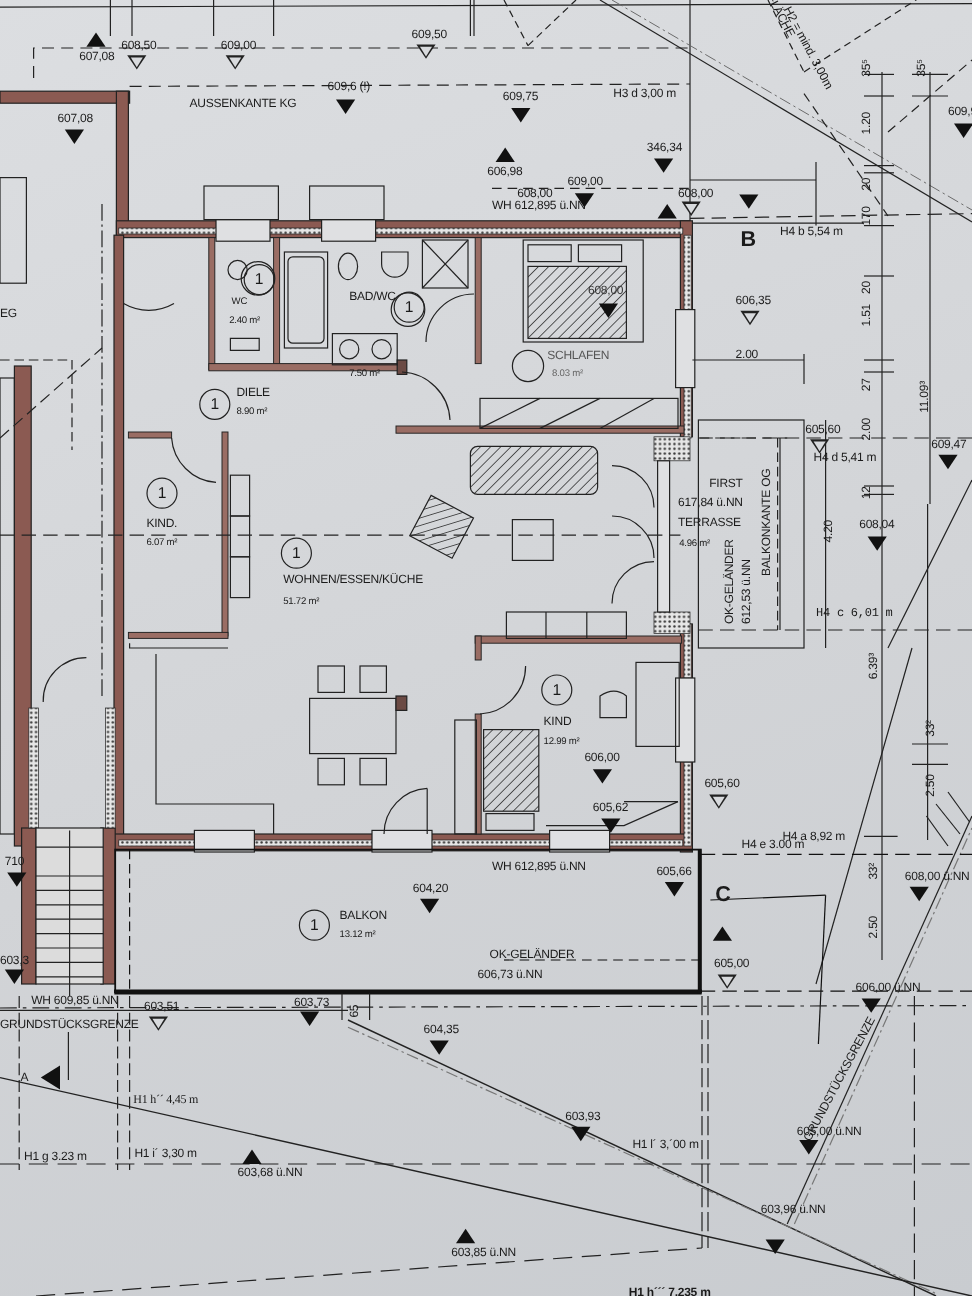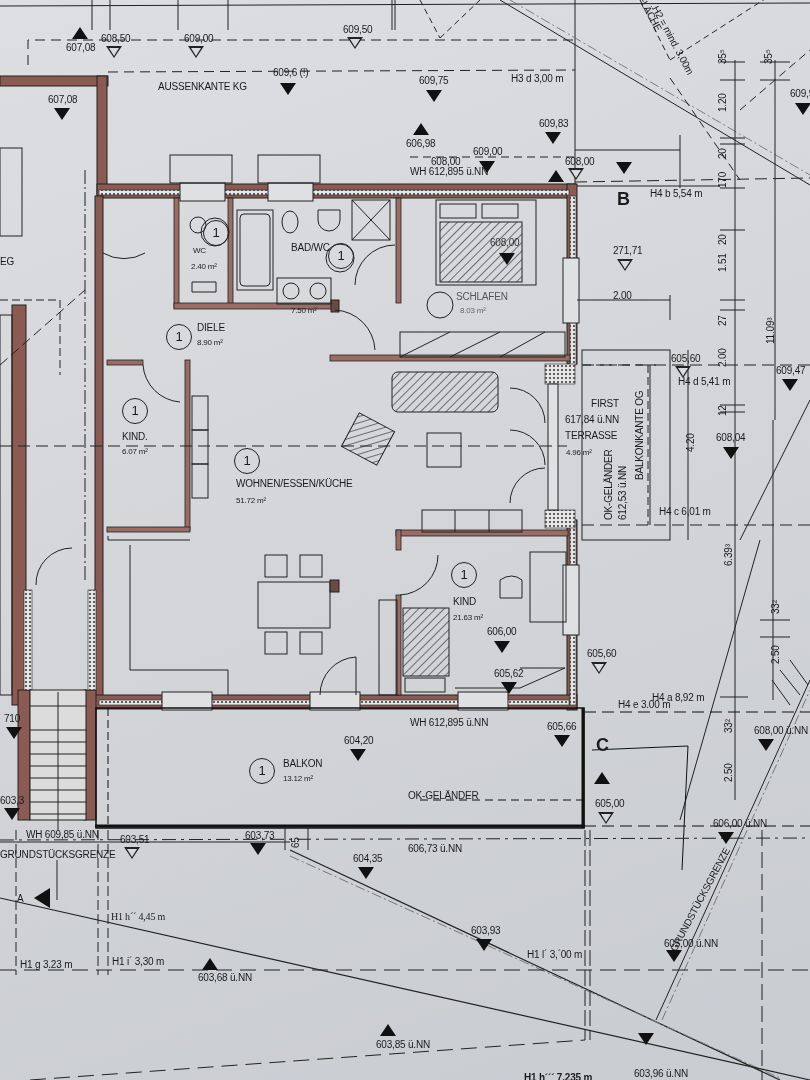--- a/index.html
+++ b/index.html
@@ -312,55 +312,55 @@
 <div class="room-badge" style="left:122px;top:398px;">1</div>
 <div class="lbl" style="left:122px;top:431px;">KIND.</div>
 <div class="lbl sm" style="left:122px;top:447px;">6.07 m²</div>
 
 <div class="room-badge" style="left:234px;top:448px;">1</div>
 <div class="lbl" style="left:236px;top:478px;">WOHNEN/ESSEN/KÜCHE</div>
 <div class="lbl sm" style="left:236px;top:496px;">51.72 m²</div>
 
 <div class="room-badge" style="left:451px;top:562px;">1</div>
 <div class="lbl" style="left:453px;top:596px;">KIND</div>
-<div class="lbl sm" style="left:453px;top:613px;">21.63 m²</div>
+<div class="lbl sm" style="left:453px;top:613px;">12.99 m²</div>
 
 <div class="room-badge" style="left:249px;top:758px;">1</div>
 <div class="lbl" style="left:283px;top:758px;">BALKON</div>
 <div class="lbl sm" style="left:283px;top:774px;">13.12 m²</div>
 
 <div class="lbl" style="left:591px;top:398px;">FIRST</div>
 <div class="lbl" style="left:565px;top:414px;text-align:right;">617,84 ü.NN</div>
 <div class="lbl" style="left:565px;top:430px;">TERRASSE</div>
 <div class="lbl sm" style="left:566px;top:448px;">4.96 m²</div>
 <div class="lbl rot" style="left:603px;top:520px;">OK-GELÄNDER</div>
 <div class="lbl rot" style="left:617px;top:520px;">612,53 ü.NN</div>
 <div class="lbl rot" style="left:634px;top:480px;">BALKONKANTE OG</div>
 
 <div class="lbl" style="left:158px;top:81px;">AUSSENKANTE KG</div>
 <div class="lbl" style="left:0px;top:256px;">EG</div>
 <div class="lbl" style="left:410px;top:166px;">WH 612,895 ü.NN</div>
 <div class="lbl" style="left:410px;top:717px;">WH 612,895 ü.NN</div>
 <div class="lbl" style="left:26px;top:829px;">WH 609,85 ü.NN</div>
 <div class="lbl" style="left:408px;top:790px;">OK-GELÄNDER</div>
-<div class="lbl" style="left:408px;top:807px;margin-top:36px;">606,73 ü.NN</div>
+<div class="lbl" style="left:398px;top:807px;">606,73 ü.NN</div>
 <div class="lbl" style="left:0px;top:849px;">GRUNDSTÜCKSGRENZE</div>
 <div class="lbl rot2" style="left:668px;top:948px;">GRUNDSTÜCKSGRENZE</div>
 <div class="lbl rotd" style="left:660px;top:4px;">H2 = mind. 3,00m</div>
 <div class="lbl rotd" style="left:646px;top:-6px;">FLÄCHE</div>
 <div class="lbl big" style="left:617px;top:190px;">B</div>
 <div class="lbl big" style="left:596px;top:736px;">C</div>
 <div class="lbl" style="left:17px;top:893px;">A</div>
 <div class="mark up" style="left:594px;top:772px;"></div>
 <div style="position:absolute;left:34px;top:888px;width:0;height:0;border-top:10px solid transparent;border-bottom:10px solid transparent;border-right:16px solid #111;"></div>
 
 <div class="lbl" style="left:511px;top:73px;">H3 d 3,00 m</div>
 <div class="lbl" style="left:650px;top:188px;">H4 b 5,54 m</div>
 <div class="lbl" style="left:678px;top:376px;">H4 d 5,41 m</div>
-<div class="lbl" style="left:659px;top:506px;">H4 c 6,01 m</div>
+<div class="lbl" style="left:680px;top:506px;font-family:Liberation Mono, monospace;">H4 c 6,01 m</div>
 <div class="lbl" style="left:652px;top:692px;">H4 a 8,92 m</div>
 <div class="lbl" style="left:618px;top:699px;">H4 e 3.00 m</div>
 <div class="lbl" style="left:111px;top:911px;font-family:Liberation Serif, serif;">H1 h´´ 4,45 m</div>
 <div class="lbl" style="left:20px;top:959px;">H1 g 3.23 m</div>
 <div class="lbl" style="left:112px;top:956px;">H1 i´ 3,30 m</div>
 <div class="lbl" style="left:527px;top:949px;">H1 l´ 3,´00 m</div>
 <div class="lbl" style="left:524px;top:1072px;font-weight:bold;">H1 h´´´ 7,235 m</div>
 
 <div class="lbl" style="left:66px;top:42px;">607,08</div>
 <div class="mark up" style="left:72px;top:27px;"></div>
@@ -371,32 +371,32 @@
 <div class="lbl" style="left:343px;top:24px;">609,50</div>
 <div class="mark down-open" style="left:347px;top:37px;"></div>
 <div class="lbl" style="left:273px;top:67px;">609,6 (!)</div>
 <div class="mark down" style="left:280px;top:83px;"></div>
 <div class="lbl" style="left:419px;top:75px;">609,75</div>
 <div class="mark down" style="left:426px;top:90px;"></div>
 <div class="lbl" style="left:48px;top:94px;">607,08</div>
 <div class="mark down" style="left:54px;top:108px;"></div>
 <div class="lbl" style="left:406px;top:138px;">606,98</div>
 <div class="mark up" style="left:413px;top:123px;"></div>
-<div class="lbl" style="left:539px;top:118px;">609,83</div>
+<div class="lbl" style="left:539px;top:118px;">346,34</div>
 <div class="mark down" style="left:545px;top:132px;"></div>
 <div class="lbl" style="left:473px;top:146px;">609,00</div>
 <div class="mark down" style="left:479px;top:161px;"></div>
 <div class="lbl" style="left:431px;top:156px;">608,00</div>
 <div class="lbl" style="left:565px;top:156px;">608,00</div>
 <div class="mark down-open" style="left:568px;top:168px;"></div>
 <div class="mark up" style="left:548px;top:170px;"></div>
 <div class="mark down" style="left:616px;top:162px;"></div>
 <div class="lbl" style="left:490px;top:237px;color:#333;">608,00</div>
 <div class="mark down" style="left:499px;top:253px;"></div>
-<div class="lbl" style="left:613px;top:245px;">271,71</div>
+<div class="lbl" style="left:613px;top:245px;">606,35</div>
 <div class="mark down-open" style="left:617px;top:259px;"></div>
 <div class="lbl" style="left:671px;top:353px;">605,60</div>
 <div class="mark down-open" style="left:675px;top:366px;"></div>
 <div class="lbl" style="left:776px;top:365px;">609,47</div>
 <div class="mark down" style="left:782px;top:379px;"></div>
 <div class="lbl" style="left:716px;top:432px;">608,04</div>
 <div class="mark down" style="left:723px;top:447px;"></div>
 <div class="lbl" style="left:487px;top:626px;">606,00</div>
 <div class="mark down" style="left:494px;top:641px;"></div>
 <div class="lbl" style="left:494px;top:668px;">605,62</div>
@@ -418,21 +418,21 @@
 <div class="lbl" style="left:471px;top:925px;">603,93</div>
 <div class="mark down" style="left:476px;top:939px;"></div>
 <div class="lbl" style="left:198px;top:972px;">603,68 ü.NN</div>
 <div class="mark up" style="left:202px;top:958px;"></div>
 <div class="lbl" style="left:376px;top:1039px;">603,85 ü.NN</div>
 <div class="mark up" style="left:380px;top:1024px;"></div>
 <div class="lbl" style="left:713px;top:818px;">606,00 ü.NN</div>
 <div class="mark down" style="left:718px;top:832px;"></div>
 <div class="lbl" style="left:664px;top:938px;">605,00 ü.NN</div>
 <div class="mark down" style="left:666px;top:950px;"></div>
-<div class="lbl" style="left:634px;top:1068px;">603,96 ü.NN</div>
+<div class="lbl" style="left:634px;top:1003px;">603,96 ü.NN</div>
 <div class="mark down" style="left:638px;top:1033px;"></div>
 <div class="lbl" style="left:754px;top:725px;">608,00 ü.NN</div>
 <div class="mark down" style="left:758px;top:739px;"></div>
 <div class="lbl" style="left:790px;top:88px;">609,9</div>
 <div class="mark down" style="left:795px;top:103px;"></div>
 <div class="lbl" style="left:4px;top:713px;">710</div>
 <div class="mark down" style="left:6px;top:727px;"></div>
 <div class="lbl" style="left:0px;top:795px;">603,3</div>
 <div class="mark down" style="left:4px;top:808px;"></div>
 

